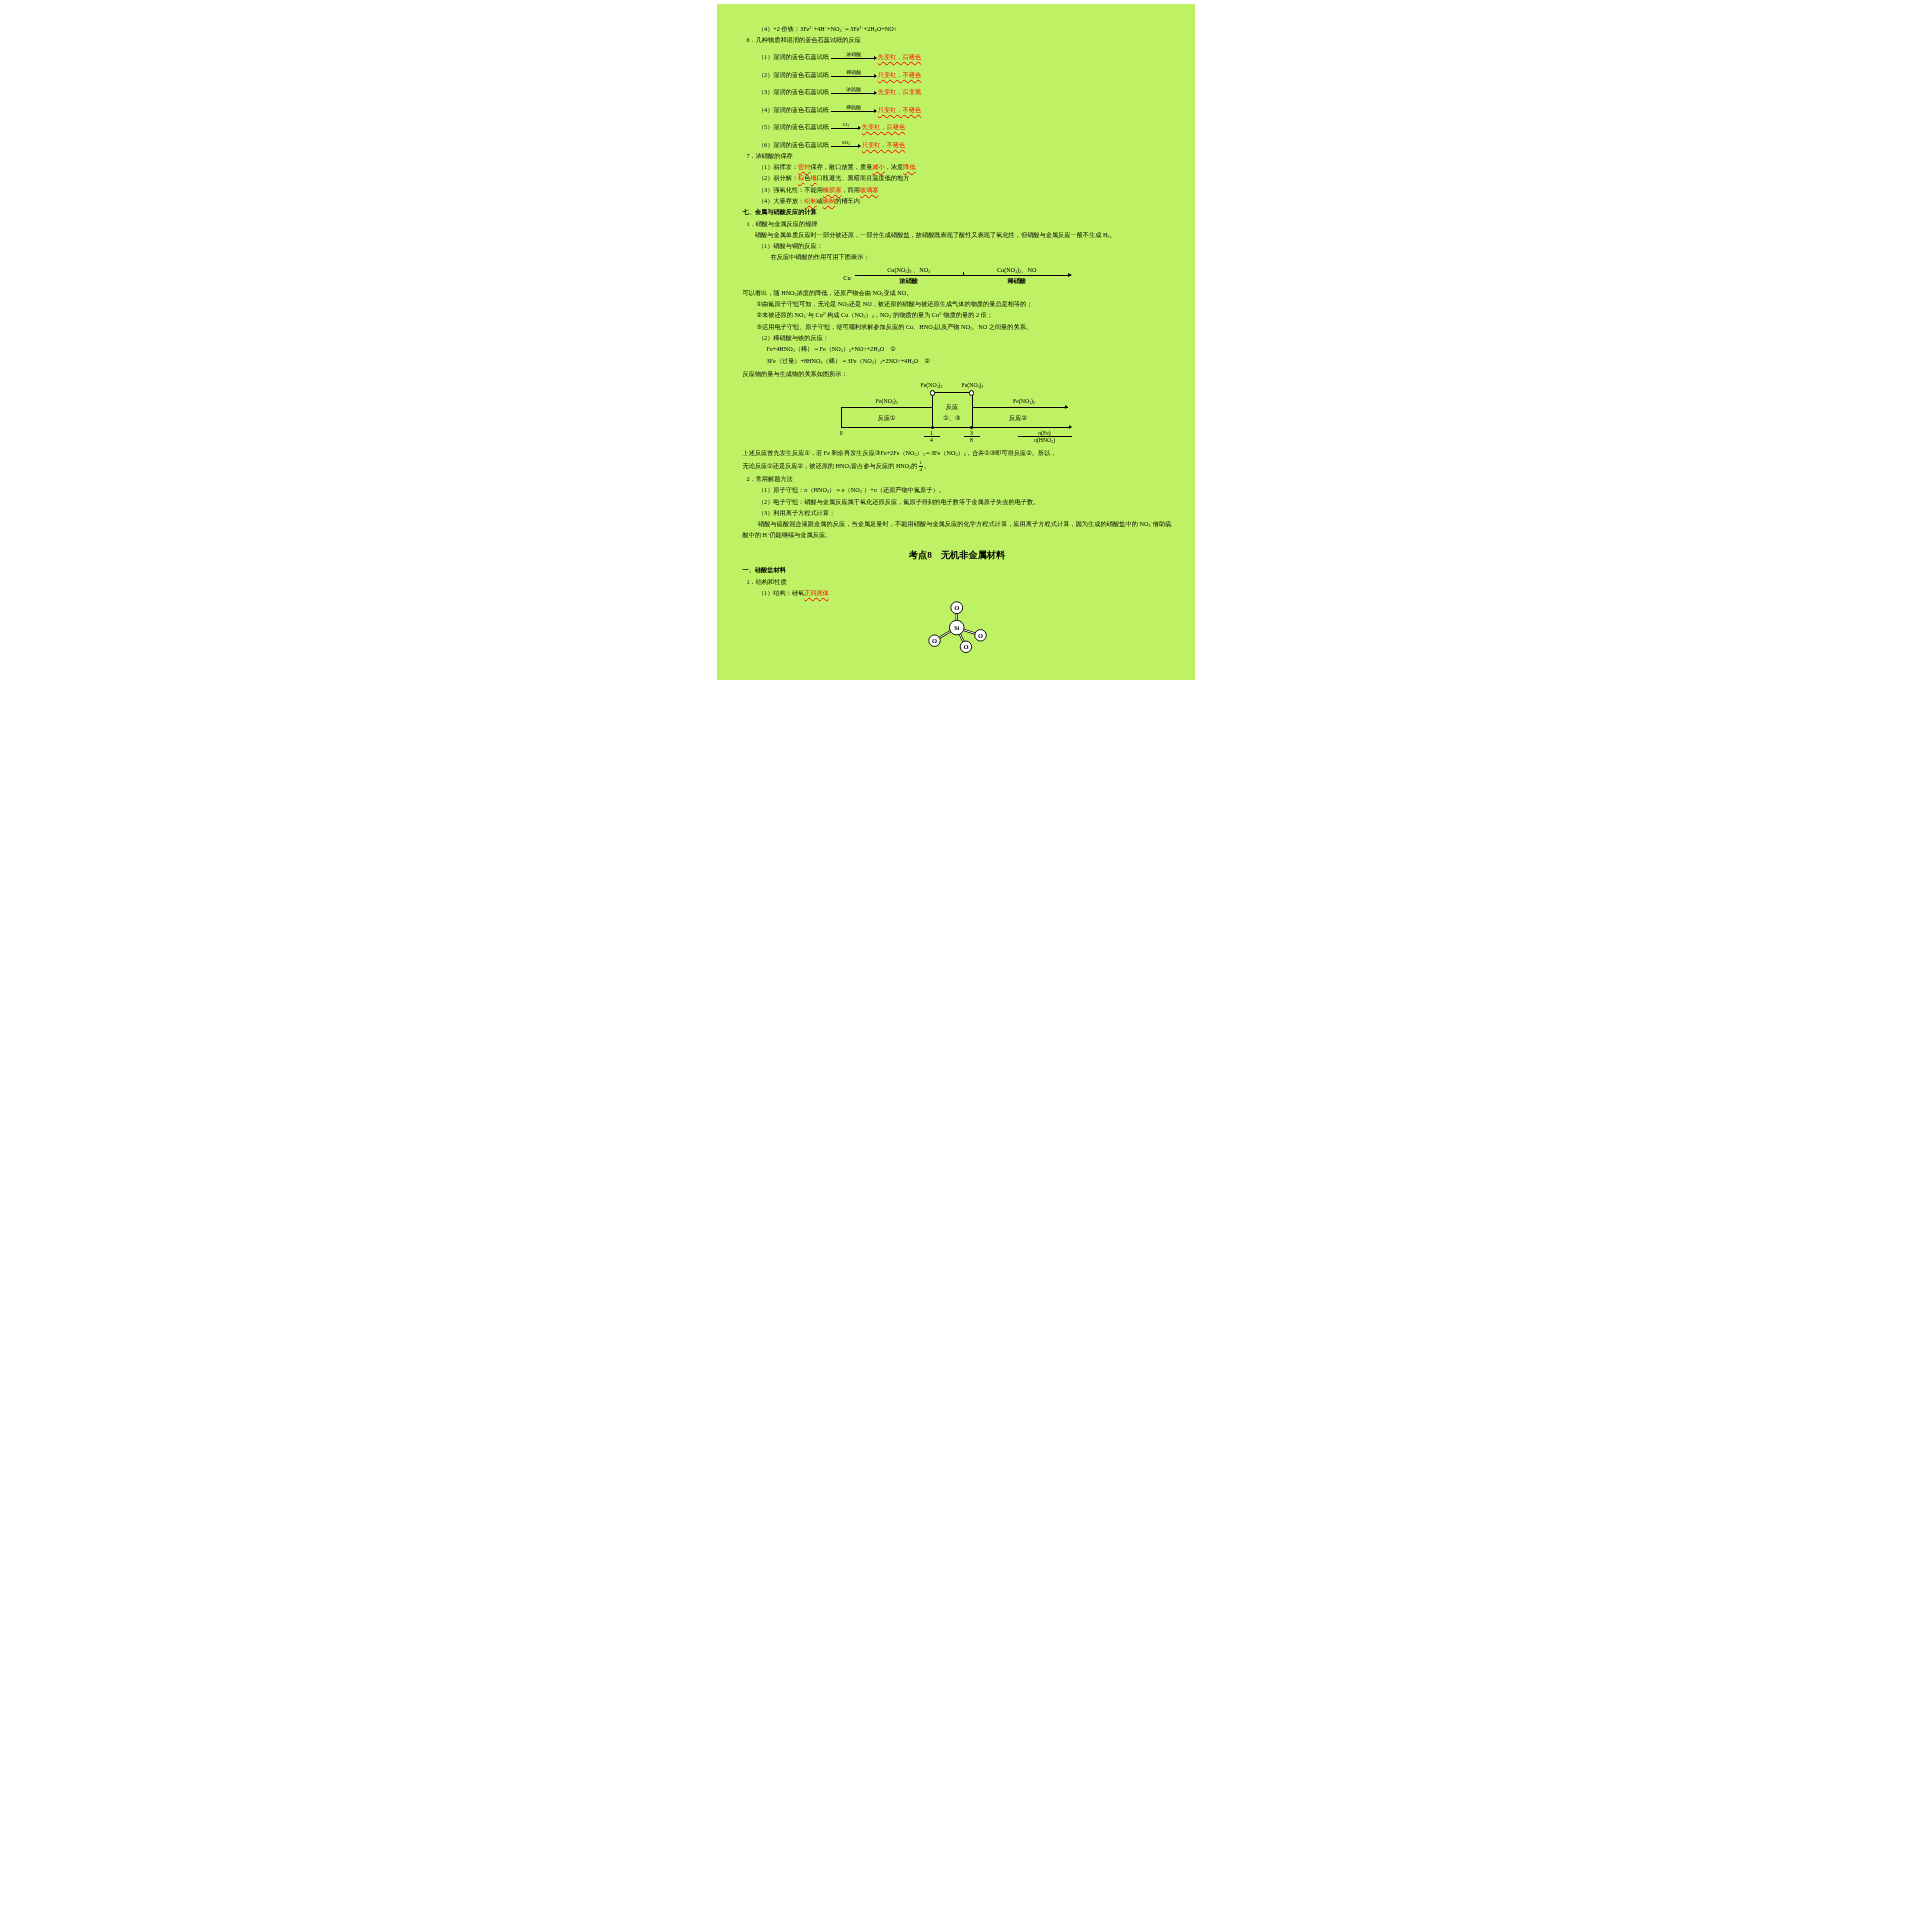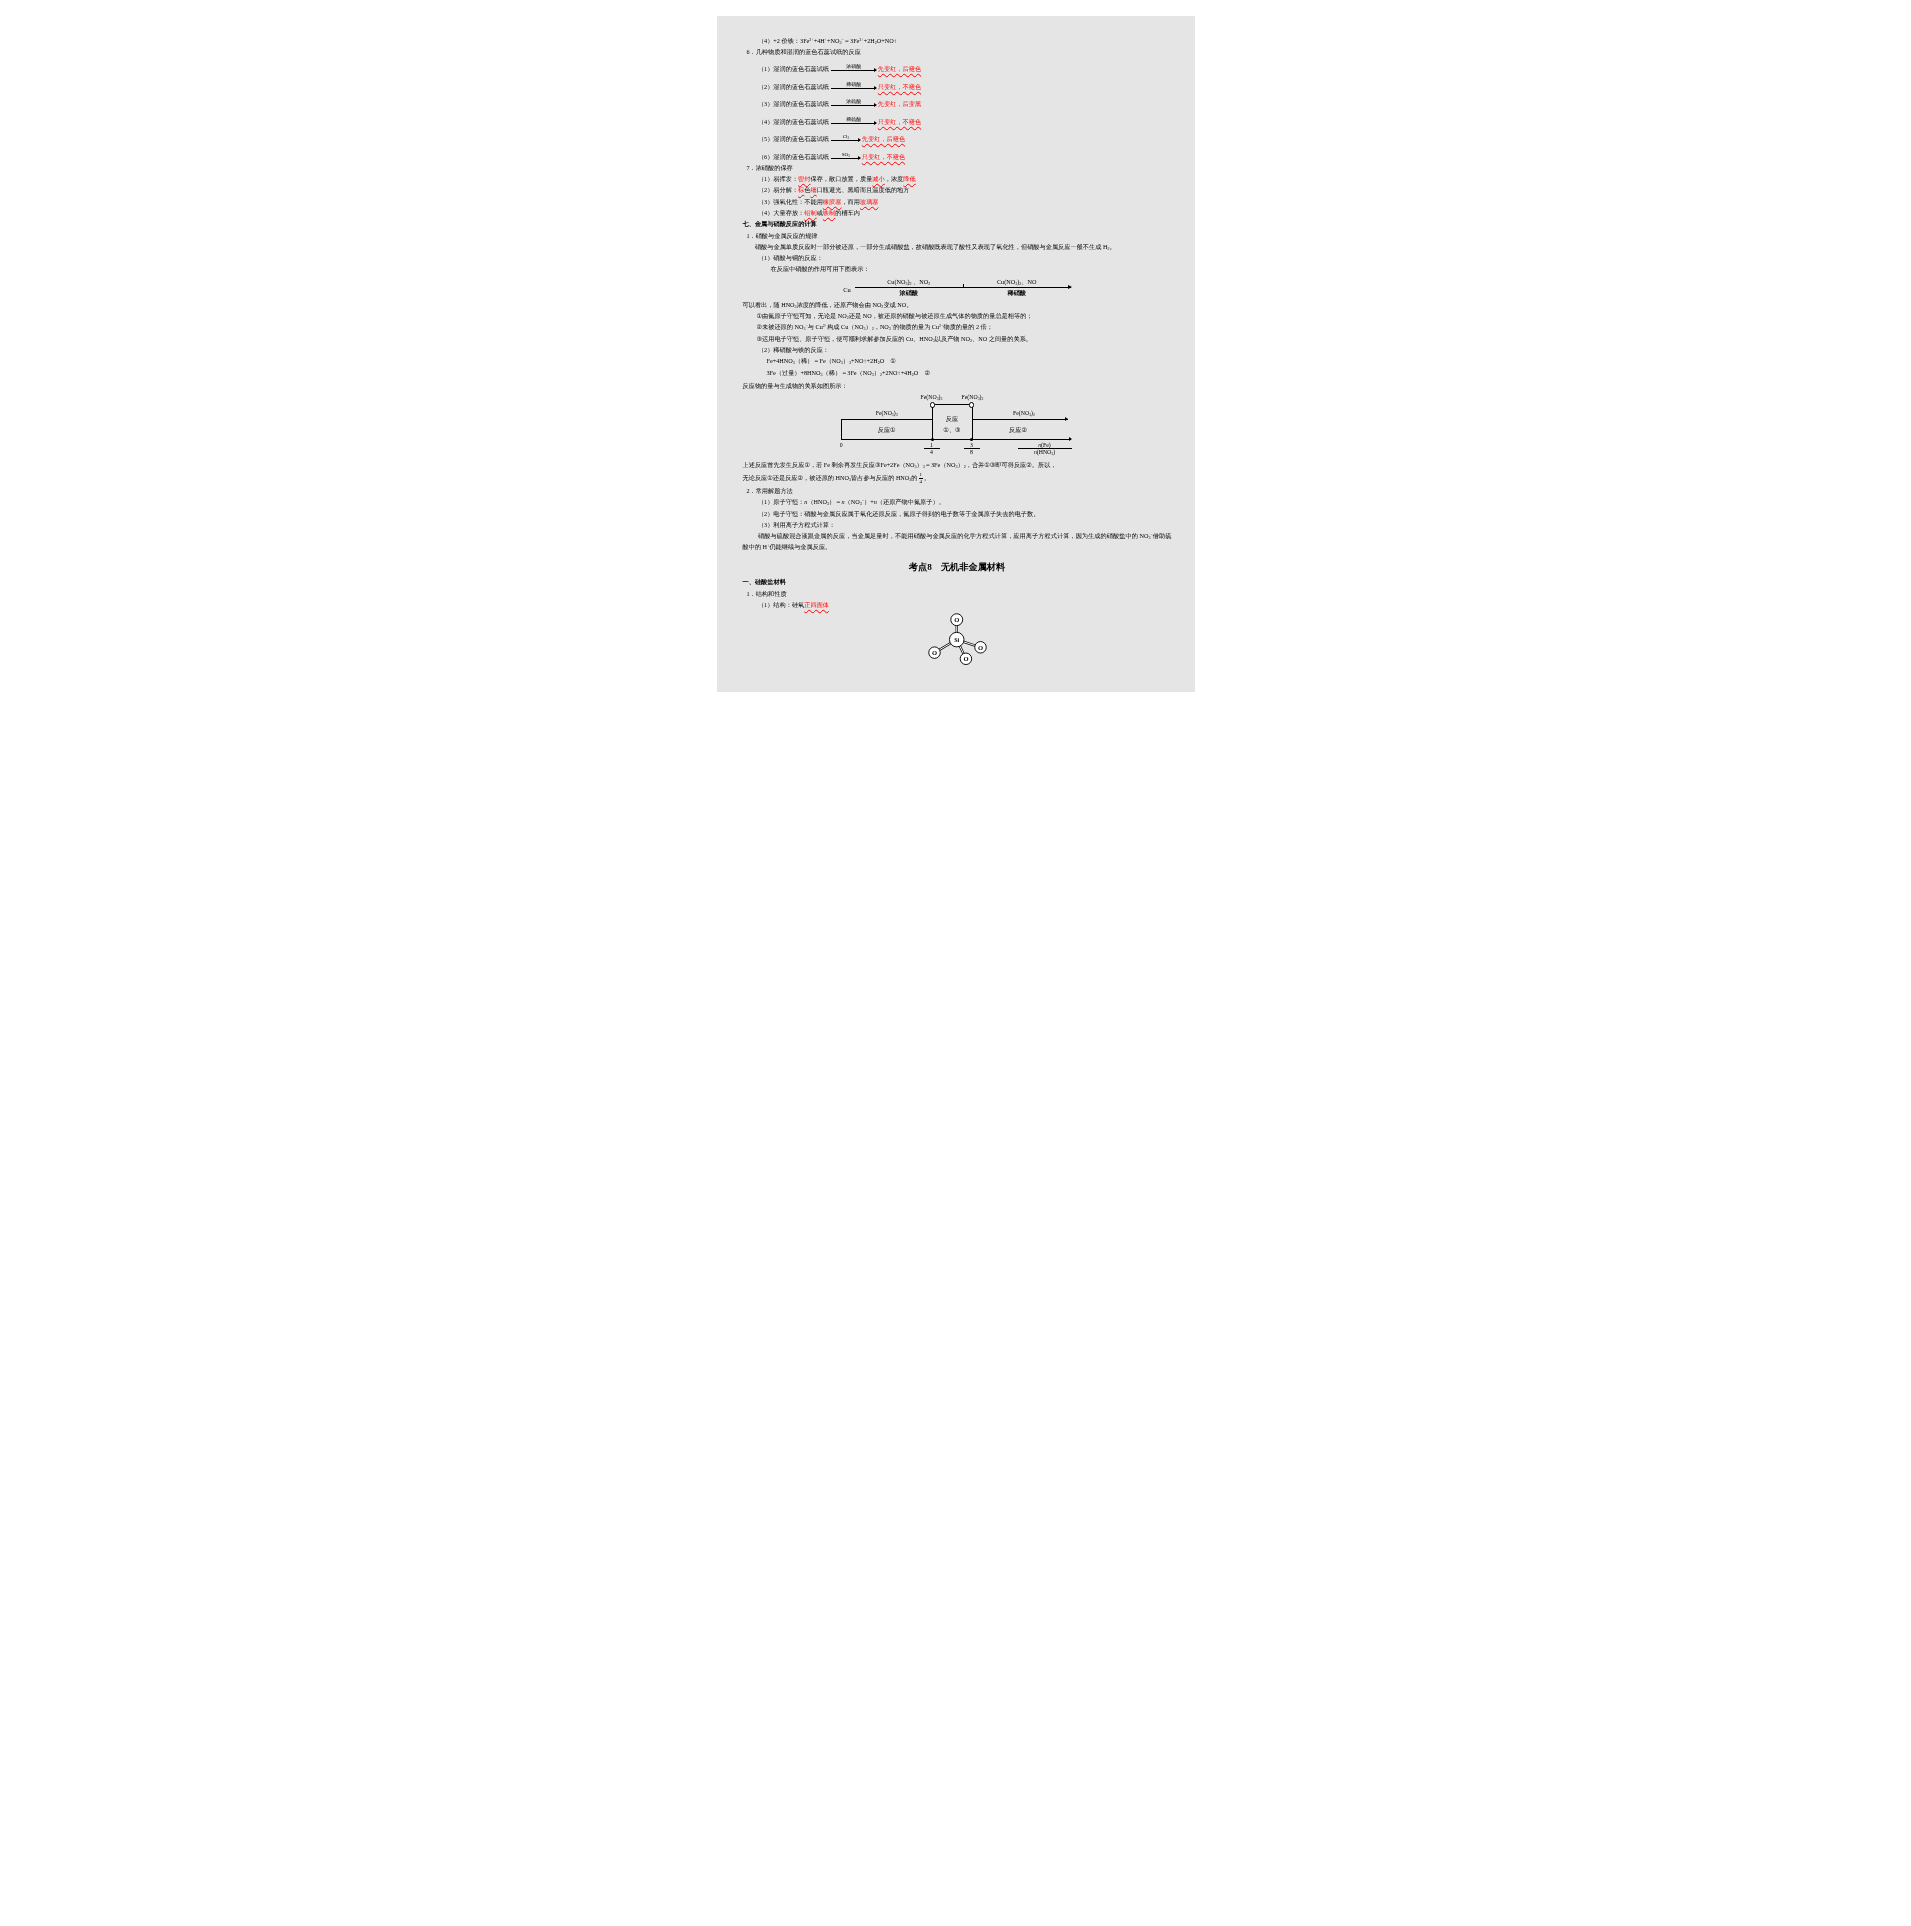--- a/index.html
+++ b/index.html
@@ -1,17 +1,17 @@
 <!DOCTYPE html>
 <html style="font-size:6.2px"><head>
 <meta charset="utf-8">
 <style>
   html,body{margin:0;padding:0;background:#ffffff;}
   .page{
-    width:478px;height:676px;margin:16px auto;background:#e5e5e5;color:#000;
+    width:478px;height:676px;margin:4px auto;background:#bef264;color:#000;
     font-family:"Liberation Serif","DejaVu Serif","DejaVu Sans",serif;
     font-size:6.2px;box-sizing:border-box;
     padding:18.5px 23px 7.7px 26px;overflow:hidden;
   }
   .line{line-height:11.2px;}
   .ind1{padding-left:3.9px;}
   .ind2{padding-left:15.4px;}
   .ind-eq{padding-left:24px;}
   .para{text-align:justify;line-height:11.2px;}
   .indent{text-indent:2em;}

